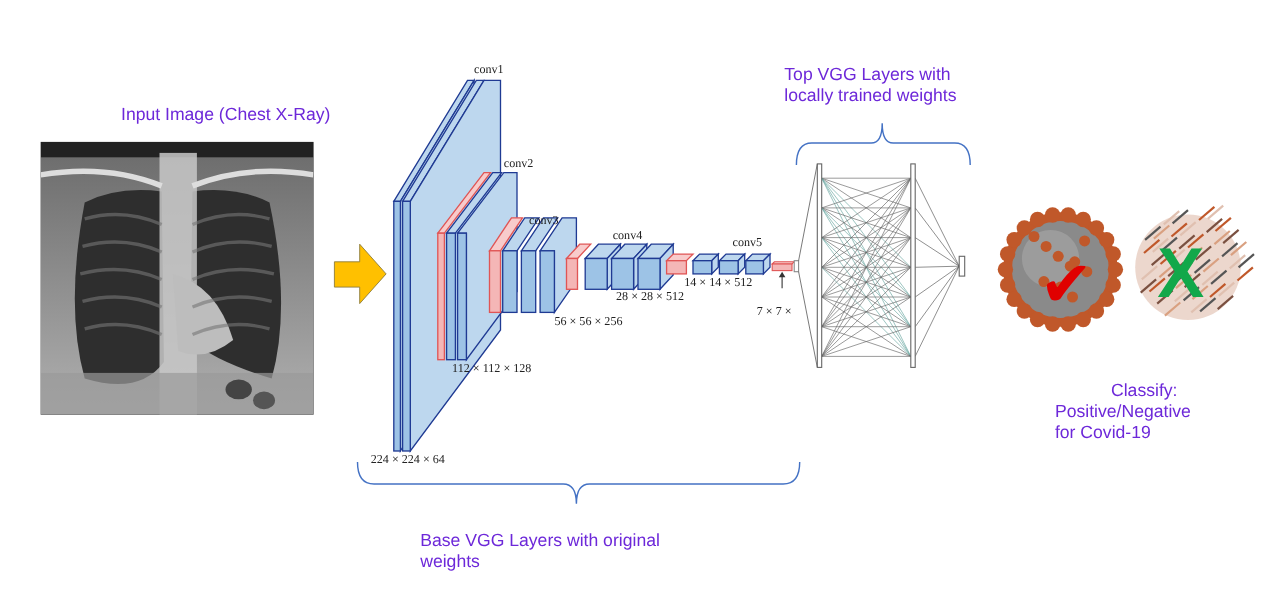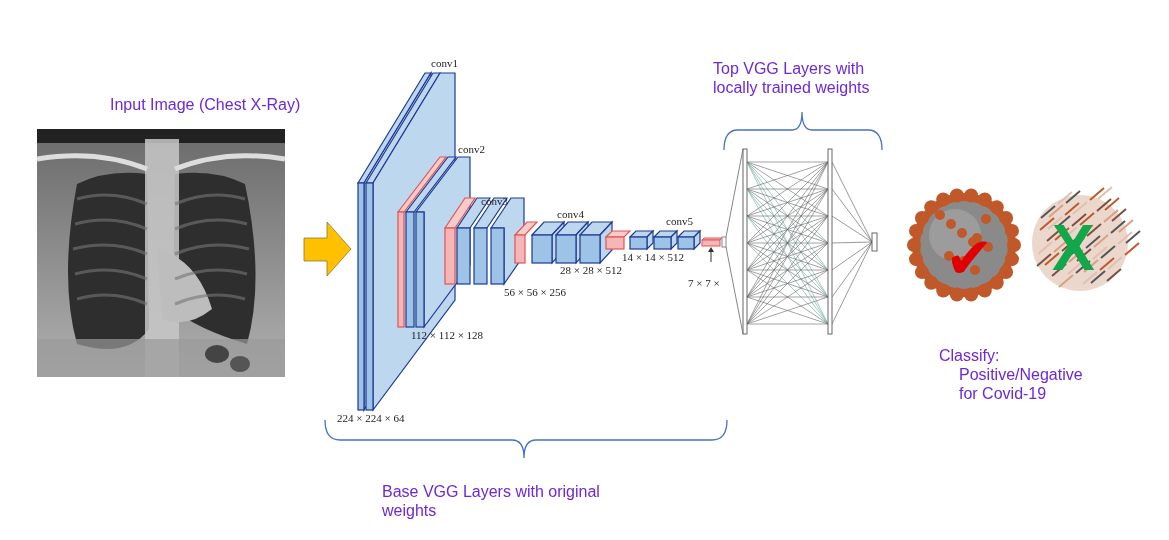--- a/index.html
+++ b/index.html
@@ -295,15 +295,15 @@
 <div class="serif" style="left:528px;top:264px;margin-left:32px;">28 × 28 × 512</div>
 <div class="serif" style="left:650px;top:215px;margin-left:16px;">conv5</div>
 <div class="serif" style="left:622px;top:251px;">14 × 14 × 512</div>
 <div class="serif" style="left:688px;top:277px;">7 × 7 ×</div>
 
 <div class="txt" style="left:382px;top:482px;">Base VGG Layers with original</div>
 <div class="txt" style="left:382px;top:501px;">weights</div>
 <div class="txt" style="left:713px;top:59px;">Top VGG Layers with</div>
 <div class="txt" style="left:713px;top:78px;">locally trained weights</div>
 
-<div class="txt" style="left:939px;top:346px;">Classify:</div>
+<div class="txt" style="left:1010px;top:346px;">Classify:</div>
 <div class="txt" style="left:959px;top:365px;">Positive/Negative</div>
 <div class="txt" style="left:959px;top:384px;">for  Covid-19</div>
 
 </body></html>

